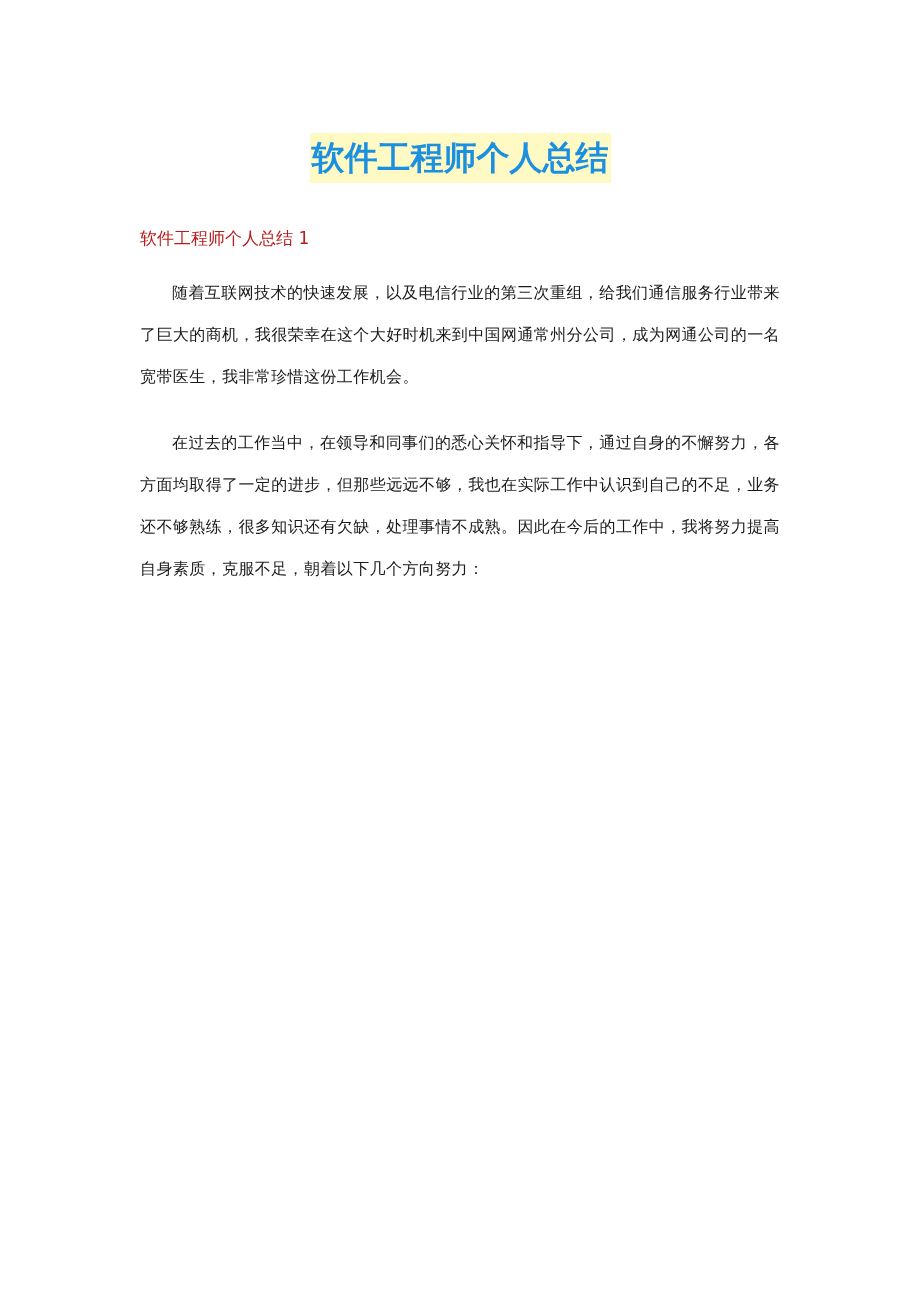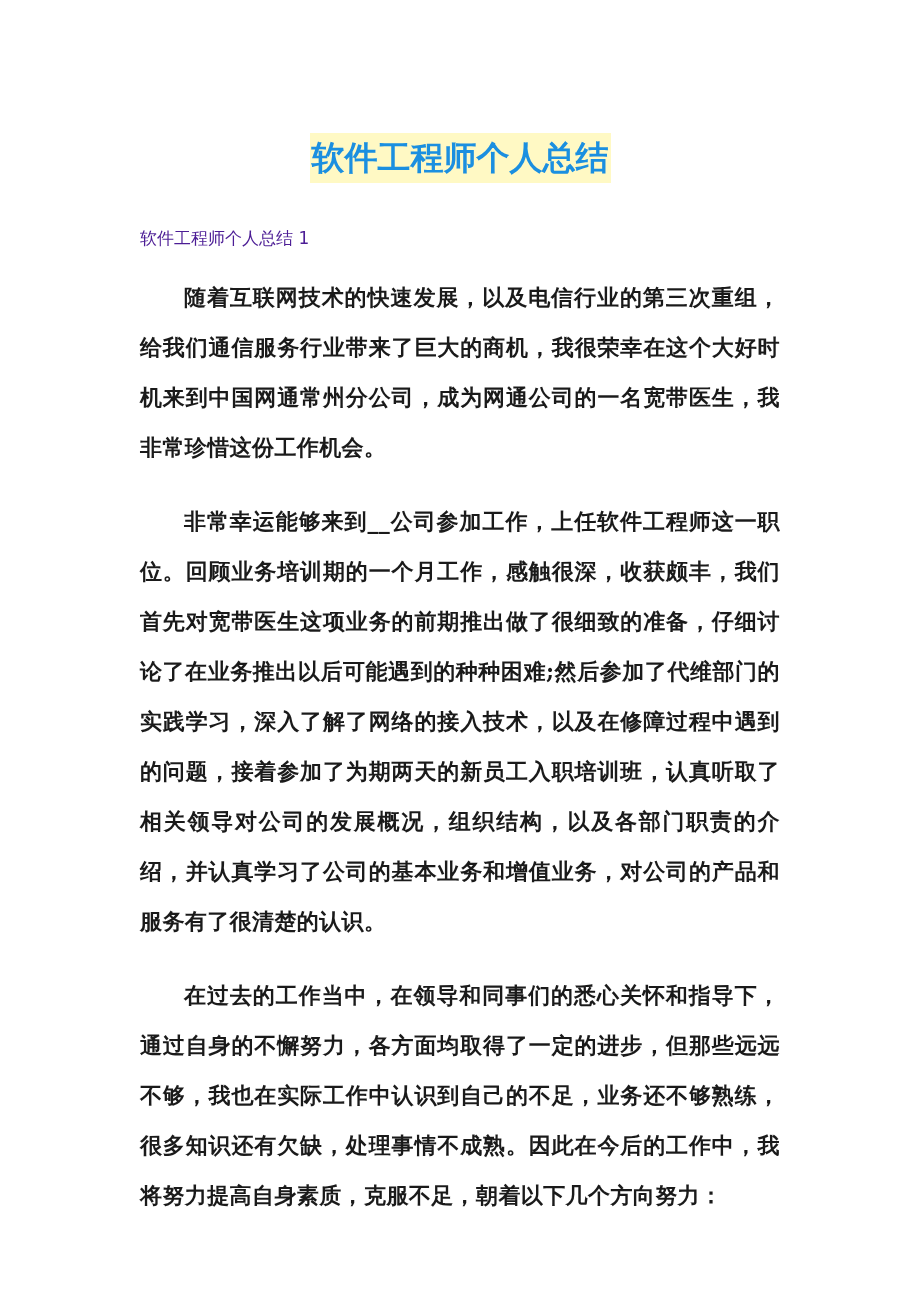--- a/index.html
+++ b/index.html
@@ -37,49 +37,47 @@
       font-size: 33px;
       font-weight: bold;
       line-height: 50px;
       padding: 0 2px;
       letter-spacing: 0px;
     }
     .section-heading {
       position: absolute;
       top: 226px;
       left: 140px;
-      color: #4c1d95;
+      color: #b91c1c;
       font-family: "DejaVu Sans", "Liberation Sans", sans-serif;
       font-size: 17px;
       line-height: 24px;
     }
     .body {
       position: absolute;
       top: 272px;
       left: 140px;
       width: 640px;
     }
     .para {
       margin: 0 0 24px 0;
-      font-size: 22px;
-      line-height: 50px;
+      font-size: 16px;
+      line-height: 42px;
       text-indent: 2em;
       text-align: justify;
       letter-spacing: 0.4px;
-      font-weight: bold;
     }
   </style>
 </head>
 <body>
 
 <div class="page">
   <div class="title-wrap">
     <span class="title">软件工程师个人总结</span>
   </div>
 
   <div class="section-heading">软件工程师个人总结 1</div>
 
   <div class="body">
     <p class="para">随着互联网技术的快速发展，以及电信行业的第三次重组，给我们通信服务行业带来了巨大的商机，我很荣幸在这个大好时机来到中国网通常州分公司，成为网通公司的一名宽带医生，我非常珍惜这份工作机会。</p>
-    <p class="para">非常幸运能够来到__公司参加工作，上任软件工程师这一职位。回顾业务培训期的一个月工作，感触很深，收获颇丰，我们首先对宽带医生这项业务的前期推出做了很细致的准备，仔细讨论了在业务推出以后可能遇到的种种困难;然后参加了代维部门的实践学习，深入了解了网络的接入技术，以及在修障过程中遇到的问题，接着参加了为期两天的新员工入职培训班，认真听取了相关领导对公司的发展概况，组织结构，以及各部门职责的介绍，并认真学习了公司的基本业务和增值业务，对公司的产品和服务有了很清楚的认识。</p>
     <p class="para">在过去的工作当中，在领导和同事们的悉心关怀和指导下，通过自身的不懈努力，各方面均取得了一定的进步，但那些远远不够，我也在实际工作中认识到自己的不足，业务还不够熟练，很多知识还有欠缺，处理事情不成熟。因此在今后的工作中，我将努力提高自身素质，克服不足，朝着以下几个方向努力：</p>
   </div>
 </div>
 
 </body></html>

